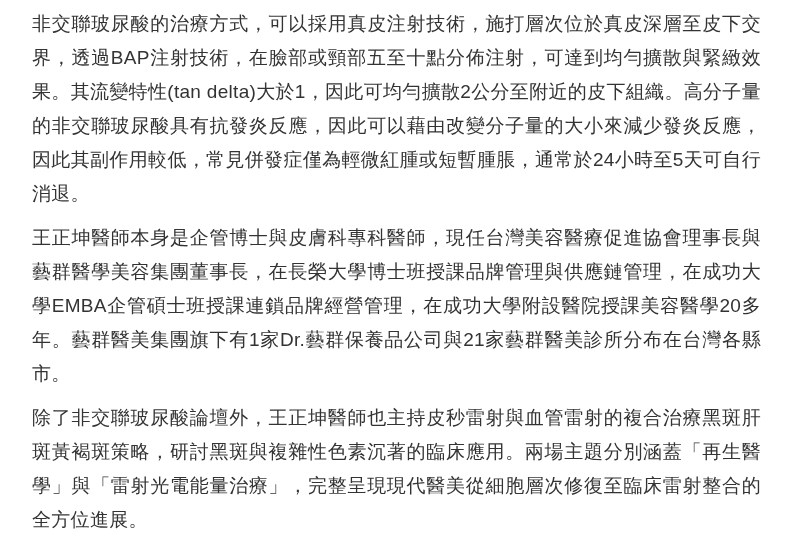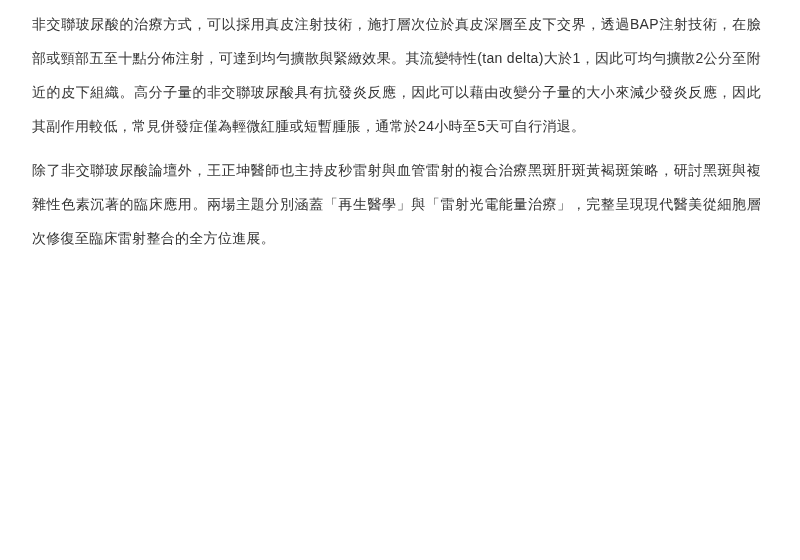--- a/index.html
+++ b/index.html
@@ -11,31 +11,32 @@
     width: 800px;
     height: 560px;
     overflow: hidden;
   }
   .article {
     box-sizing: border-box;
     width: 800px;
     height: 560px;
     padding: 7px 39px 0 32px;
     font-family: "Liberation Sans", sans-serif;
-    font-size: 14px;
+    font-size: 19px;
     line-height: 34px;
     color: #333333;
     letter-spacing: 0.3px;
   }
   .article p {
     margin: 0 0 10px 0;
     text-align: justify;
     text-justify: inter-ideograph;
     word-break: break-all;
   }
 </style>
 </head>
 <body>
 
 <div class="article">
   <p>非交聯玻尿酸的治療方式，可以採用真皮注射技術，施打層次位於真皮深層至皮下交界，透過BAP注射技術，在臉部或頸部五至十點分佈注射，可達到均勻擴散與緊緻效果。其流變特性(tan delta)大於1，因此可均勻擴散2公分至附近的皮下組織。高分子量的非交聯玻尿酸具有抗發炎反應，因此可以藉由改變分子量的大小來減少發炎反應，因此其副作用較低，常見併發症僅為輕微紅腫或短暫腫脹，通常於24小時至5天可自行消退。</p>
+  <p>王正坤醫師本身是企管博士與皮膚科專科醫師，現任台灣美容醫療促進協會理事長與藝群醫學美容集團董事長，在長榮大學博士班授課品牌管理與供應鏈管理，在成功大學EMBA企管碩士班授課連鎖品牌經營管理，在成功大學附設醫院授課美容醫學20多年。藝群醫美集團旗下有1家Dr.藝群保養品公司與21家藝群醫美診所分布在台灣各縣市。</p>
   <p>除了非交聯玻尿酸論壇外，王正坤醫師也主持皮秒雷射與血管雷射的複合治療黑斑肝斑黃褐斑策略，研討黑斑與複雜性色素沉著的臨床應用。兩場主題分別涵蓋「再生醫學」與「雷射光電能量治療」，完整呈現現代醫美從細胞層次修復至臨床雷射整合的全方位進展。</p>
 </div>
 
 </body></html>

